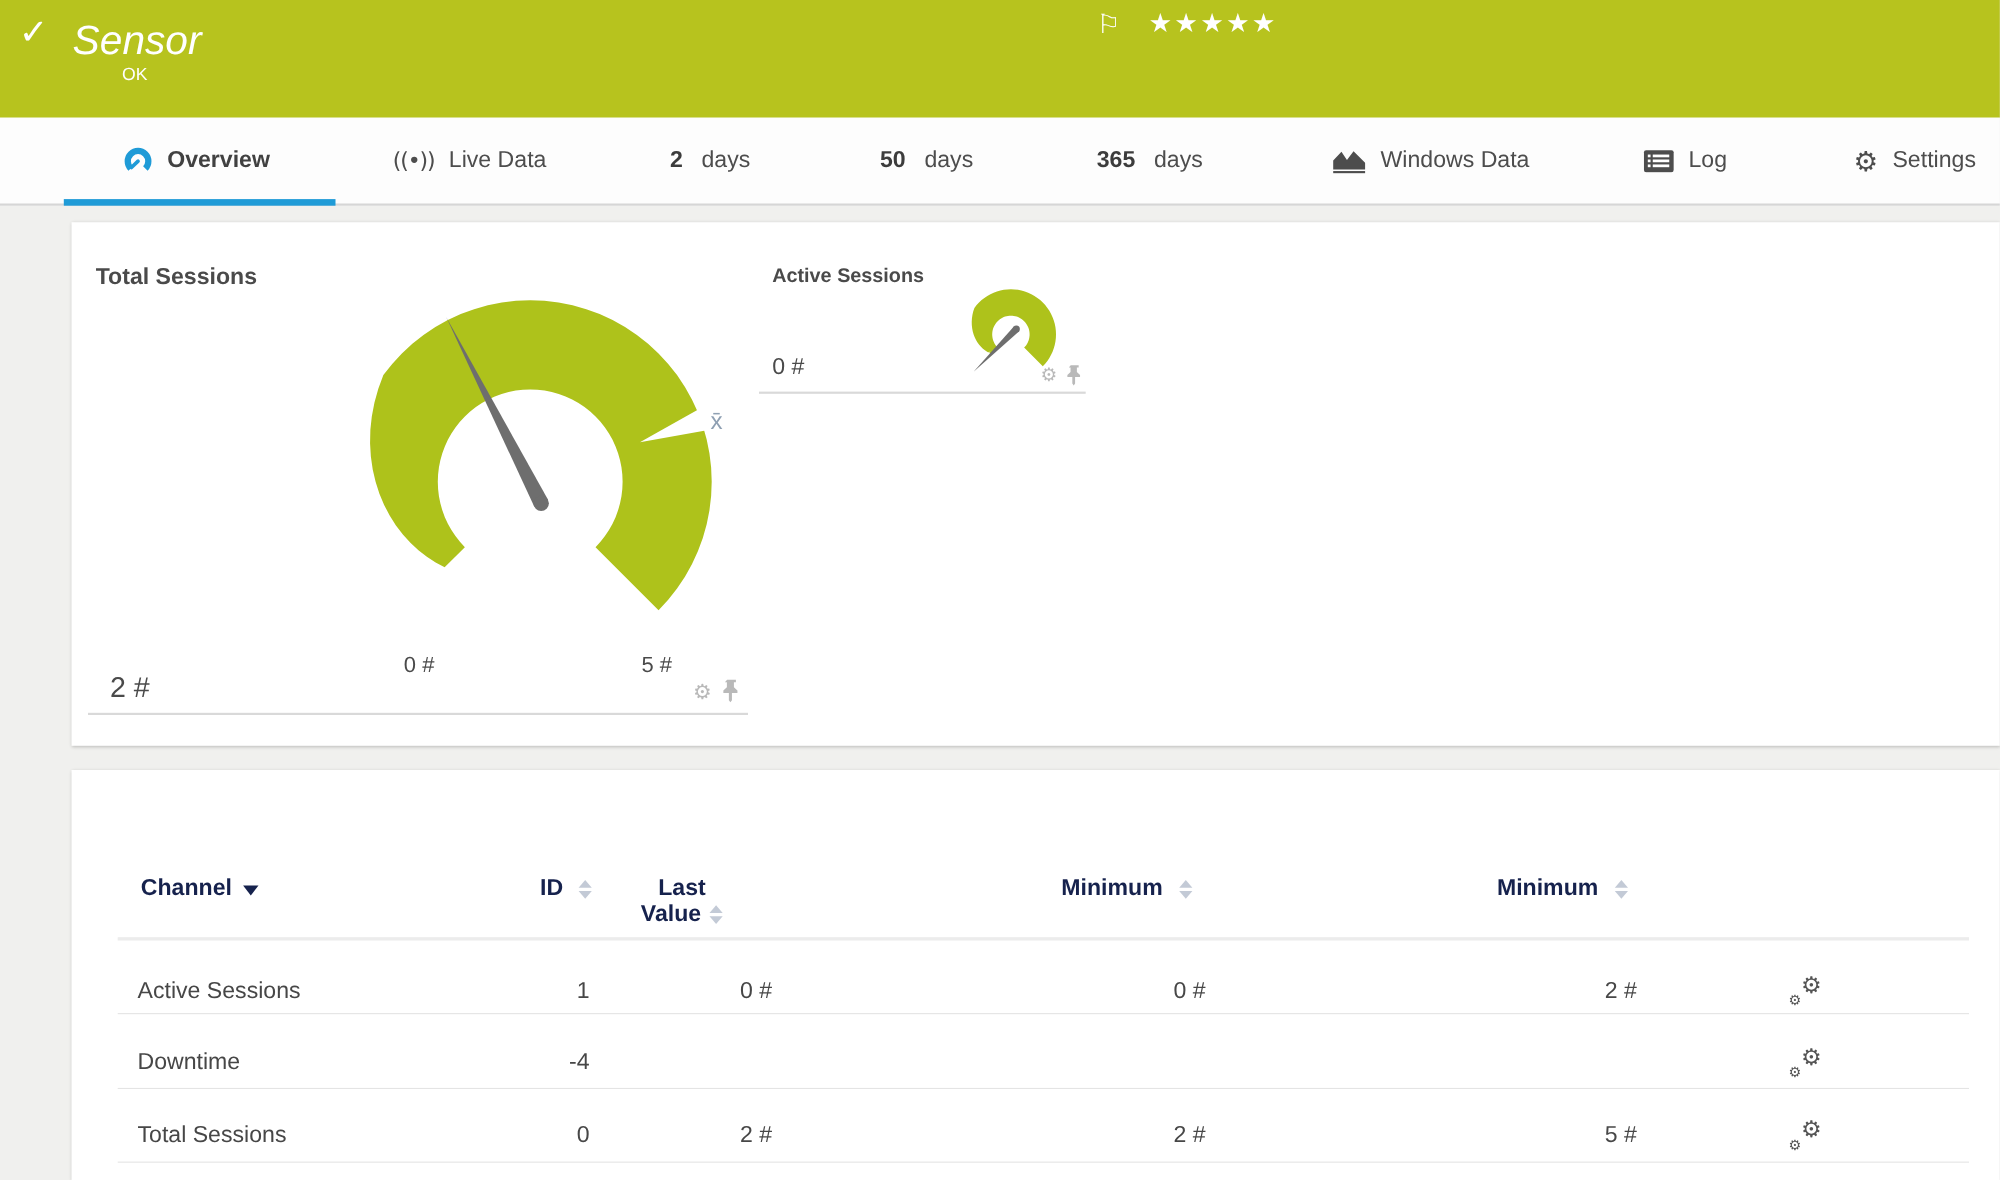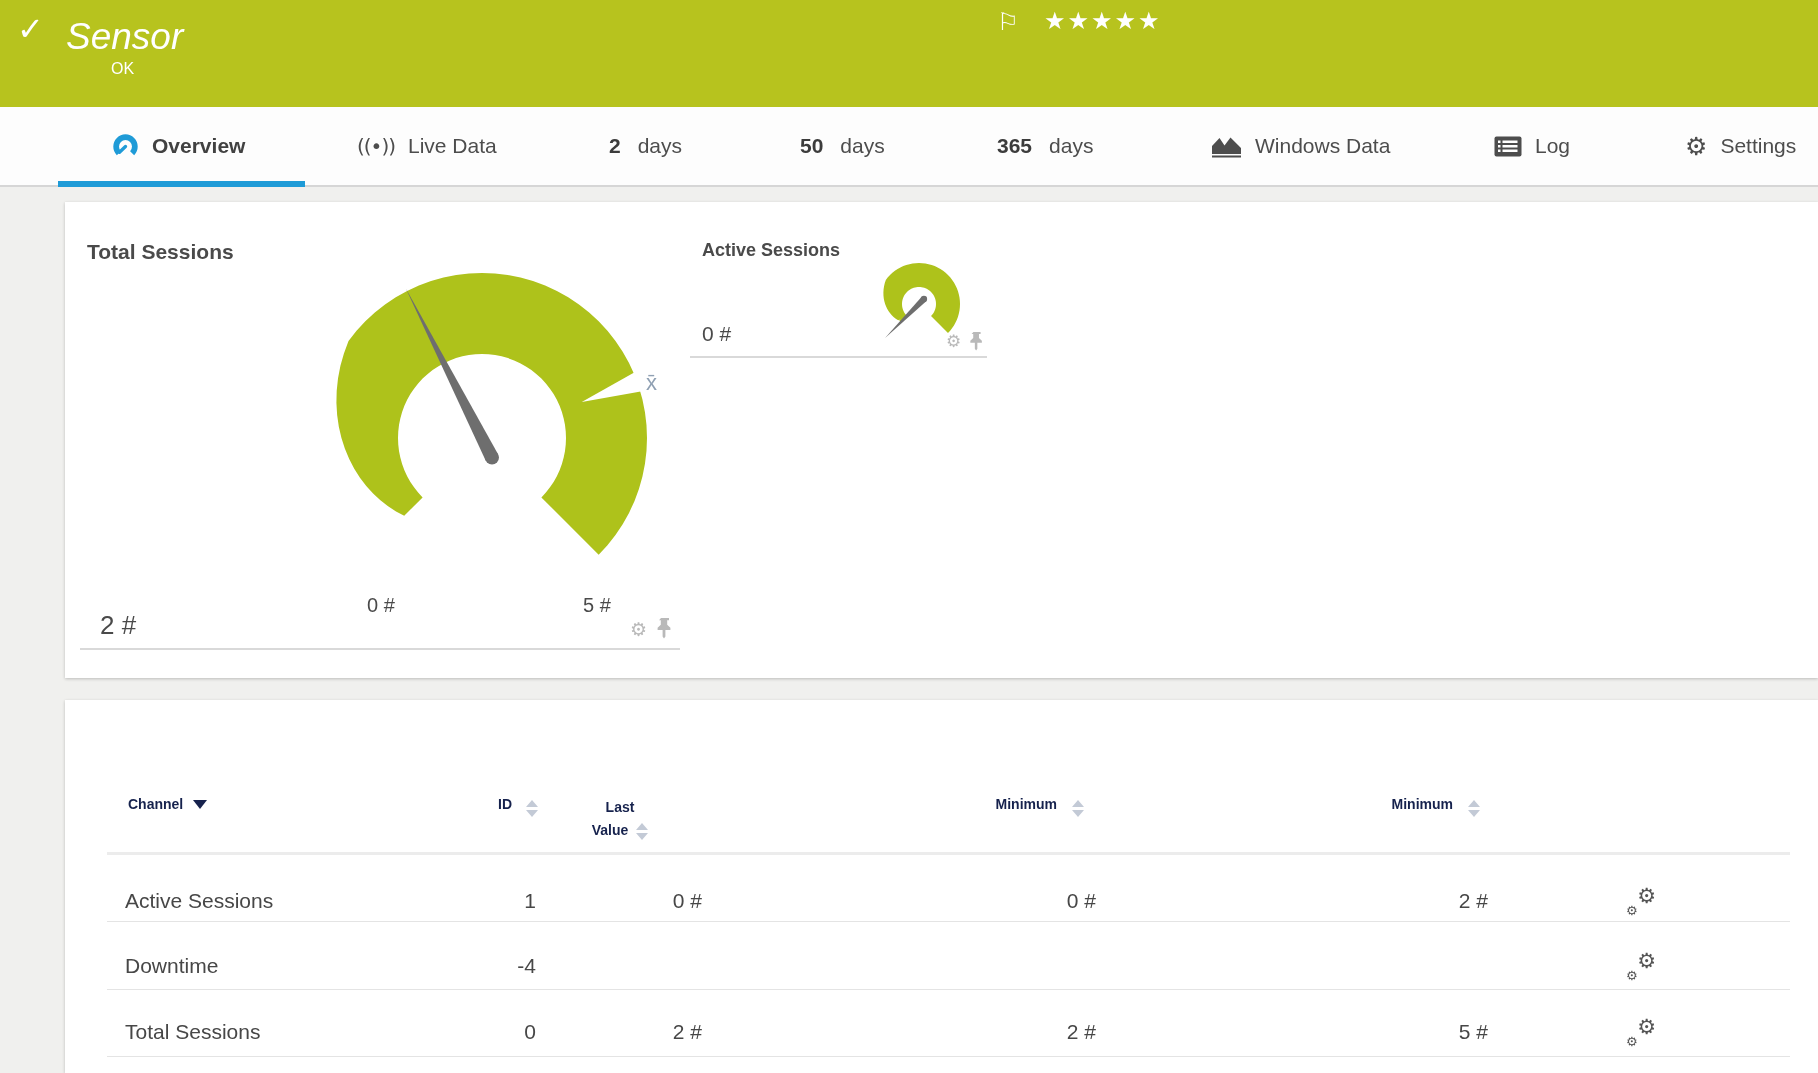--- a/index.html
+++ b/index.html
@@ -40,21 +40,21 @@
   .tile-title-lg{left:87px;top:240px;font-size:21px;font-weight:bold;color:#4a4a4a;}
   .tile-title-sm{left:702px;top:240px;font-size:18px;font-weight:bold;color:#4a4a4a;}
   .tile-value-lg{left:100px;top:610px;font-size:26px;color:#4a4a4a;}
   .tile-value-sm{left:702px;top:322px;font-size:21px;color:#4a4a4a;}
   .gauge-minmax{top:594px;width:90px;text-align:center;font-size:20px;color:#4a4a4a;}
   .avg-label{left:646px;top:370px;font-size:22px;color:#8fa0b3;}
   .tile-underline{height:2px;background:#d9d9d9;}
   .tile-gear{font-size:19px;color:#b9b9b9;line-height:1;}
 
   
-  .th{font-size:14px;font-weight:bold;color:#16224d;}
+  .th{font-size:21px;font-weight:bold;color:#16224d;}
   .sort{display:inline-block;vertical-align:middle;margin-left:8px;}
   .sort .up{width:0;height:0;border-left:6px solid transparent;border-right:6px solid transparent;border-bottom:7px solid #c3cad6;margin-bottom:3px;}
   .sort .dn{width:0;height:0;border-left:6px solid transparent;border-right:6px solid transparent;border-top:7px solid #c3cad6;}
   .tri-down{width:0;height:0;border-left:7px solid transparent;border-right:7px solid transparent;border-top:9px solid #16224d;display:inline-block;margin-left:10px;}
   .hdr-border{left:107px;top:852px;width:1683px;height:3px;background:#ececec;}
   .td{font-size:21px;color:#474747;height:26px;line-height:26px;white-space:nowrap;}
   .right{text-align:right;}
   .center{text-align:center;}
   .row-sep{left:107px;width:1683px;height:1px;background:#e4e4e4;}
   .row-gear{width:30px;height:28px;color:#555;}

